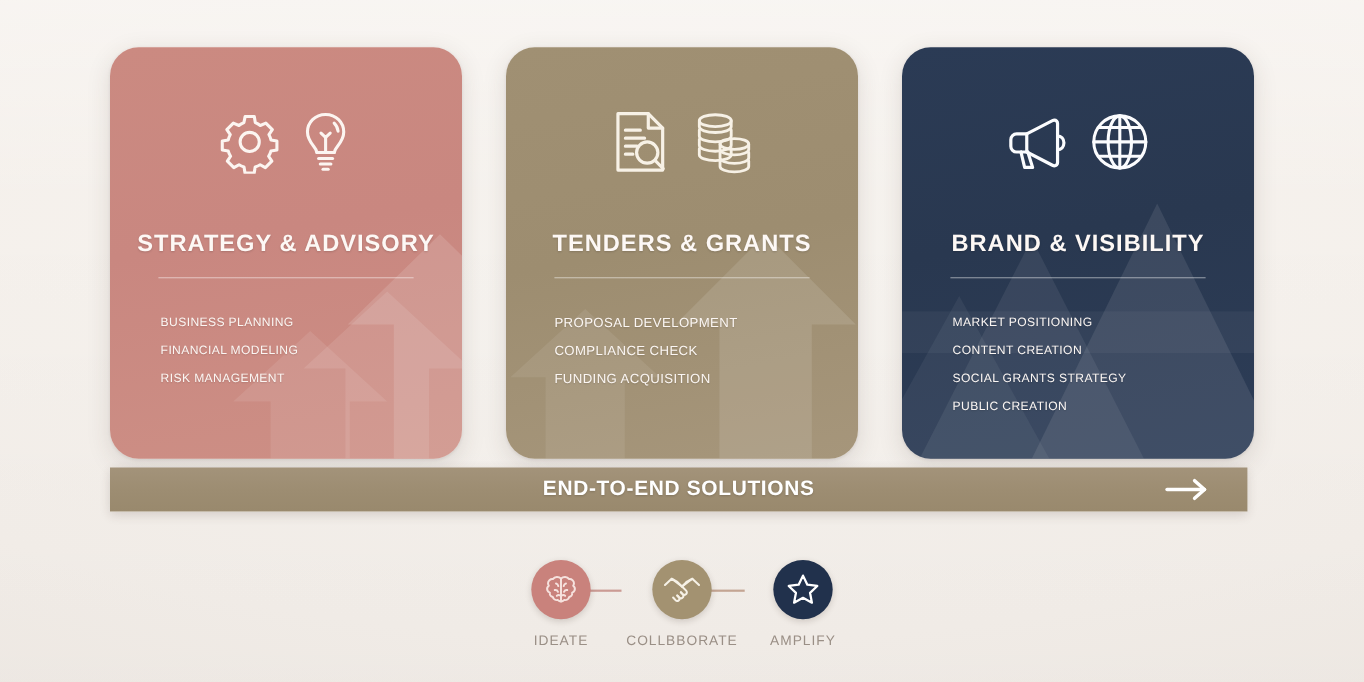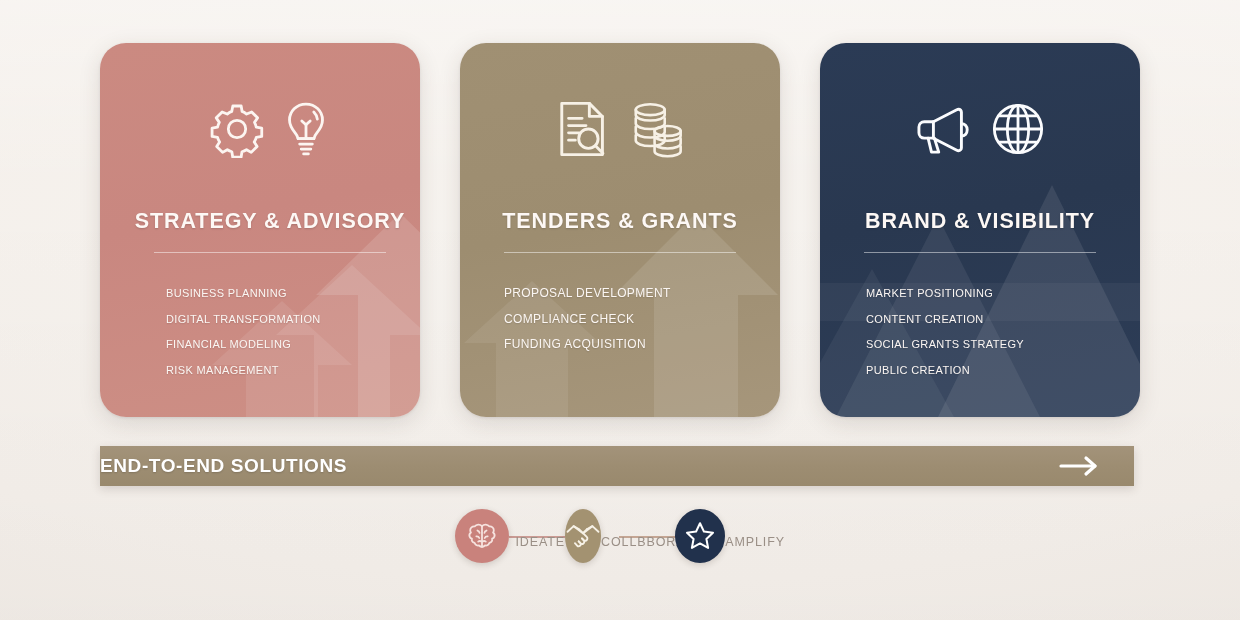--- a/index.html
+++ b/index.html
@@ -64,21 +64,21 @@
     position: relative;
     z-index: 3;
     height: 100%;
     padding: 40px 30px 26px;
     display: flex;
     flex-direction: column;
     align-items: center;
   }
 
   
-  .card.c1 { background: linear-gradient(170deg, #cb8a81 0%, #c98780 45%, #cd8f85 100%); padding-left: 20px; }
+  .card.c1 { background: linear-gradient(170deg, #cb8a81 0%, #c98780 45%, #cd8f85 100%); }
   .card.c2 { background: linear-gradient(170deg, #a09073 0%, #9d8d70 48%, #a6967b 100%); }
   .card.c3 { background: linear-gradient(170deg, #2b3b55 0%, #293850 45%, #2d3d57 100%); }
 
   .icon-row {
     display: flex;
     align-items: center;
     justify-content: center;
     gap: 14px;
     height: 84px;
     margin-top: 4px;
@@ -120,27 +120,27 @@
   }
 
   .card.c2 .features { padding-left: 14px; }
   .card.c3 .features { padding-left: 16px; }
   .card.c2 .features li { font-size: 12px; }
 
   
   .banner {
     position: absolute;
     left: 100px;
-    top: 446px;
+    top: 425px;
     width: 1034px;
     height: 40px;
     background: linear-gradient(180deg, #a3937a 0%, #9d8d72 50%, #99896d 100%);
     display: flex;
     align-items: center;
-    justify-content: flex-start;
+    justify-content: center;
     box-shadow: 0 3px 9px rgba(60,44,36,0.16);
   }
 
   .banner-label {
     font-size: 19px;
     font-weight: bold;
     letter-spacing: 0.6px;
     color: #ffffff;
     text-shadow: 0 1px 2px rgba(0,0,0,0.17);
   }
@@ -177,20 +177,21 @@
     z-index: 1;
   }
   .connector.k1 { left: 54px; width: 56px; background: #cb9b94; }
   .connector.k2 { left: 164px; width: 58px; background: #c4a593; }
 
   .step {
     position: relative;
     z-index: 2;
     width: 110px;
     display: flex;
+    flex-direction: column;
     align-items: center;
     justify-content: space-between;
   }
 
   .step-circle {
     width: 54px;
     height: 54px;
     border-radius: 50%;
     display: flex;
     align-items: center;
@@ -250,21 +251,20 @@
             <path d="M25.4 59.5h5.2"></path>
             <path d="M28 42.7V27.4"></path>
             <path d="M28 27.4l-4.6-4.2M28 27.4l4.6-4.2"></path>
           </g>
         </svg>
       </div>
       <div class="card-title">STRATEGY &amp; ADVISORY</div>
       <div class="rule"></div>
       <ul class="features">
         <li>BUSINESS PLANNING</li>
-        <li>DIGITAL TRANSFORMATION</li>
         <li>FINANCIAL MODELING</li>
         <li>RISK MANAGEMENT</li>
       </ul>
     </div>
   </div>
 
   <div class="card c2">
     <div class="deco">
       <svg width="320" height="374" viewBox="0 0 320 374" aria-hidden="true">
         <g fill="#ffffff" opacity="0.11">

